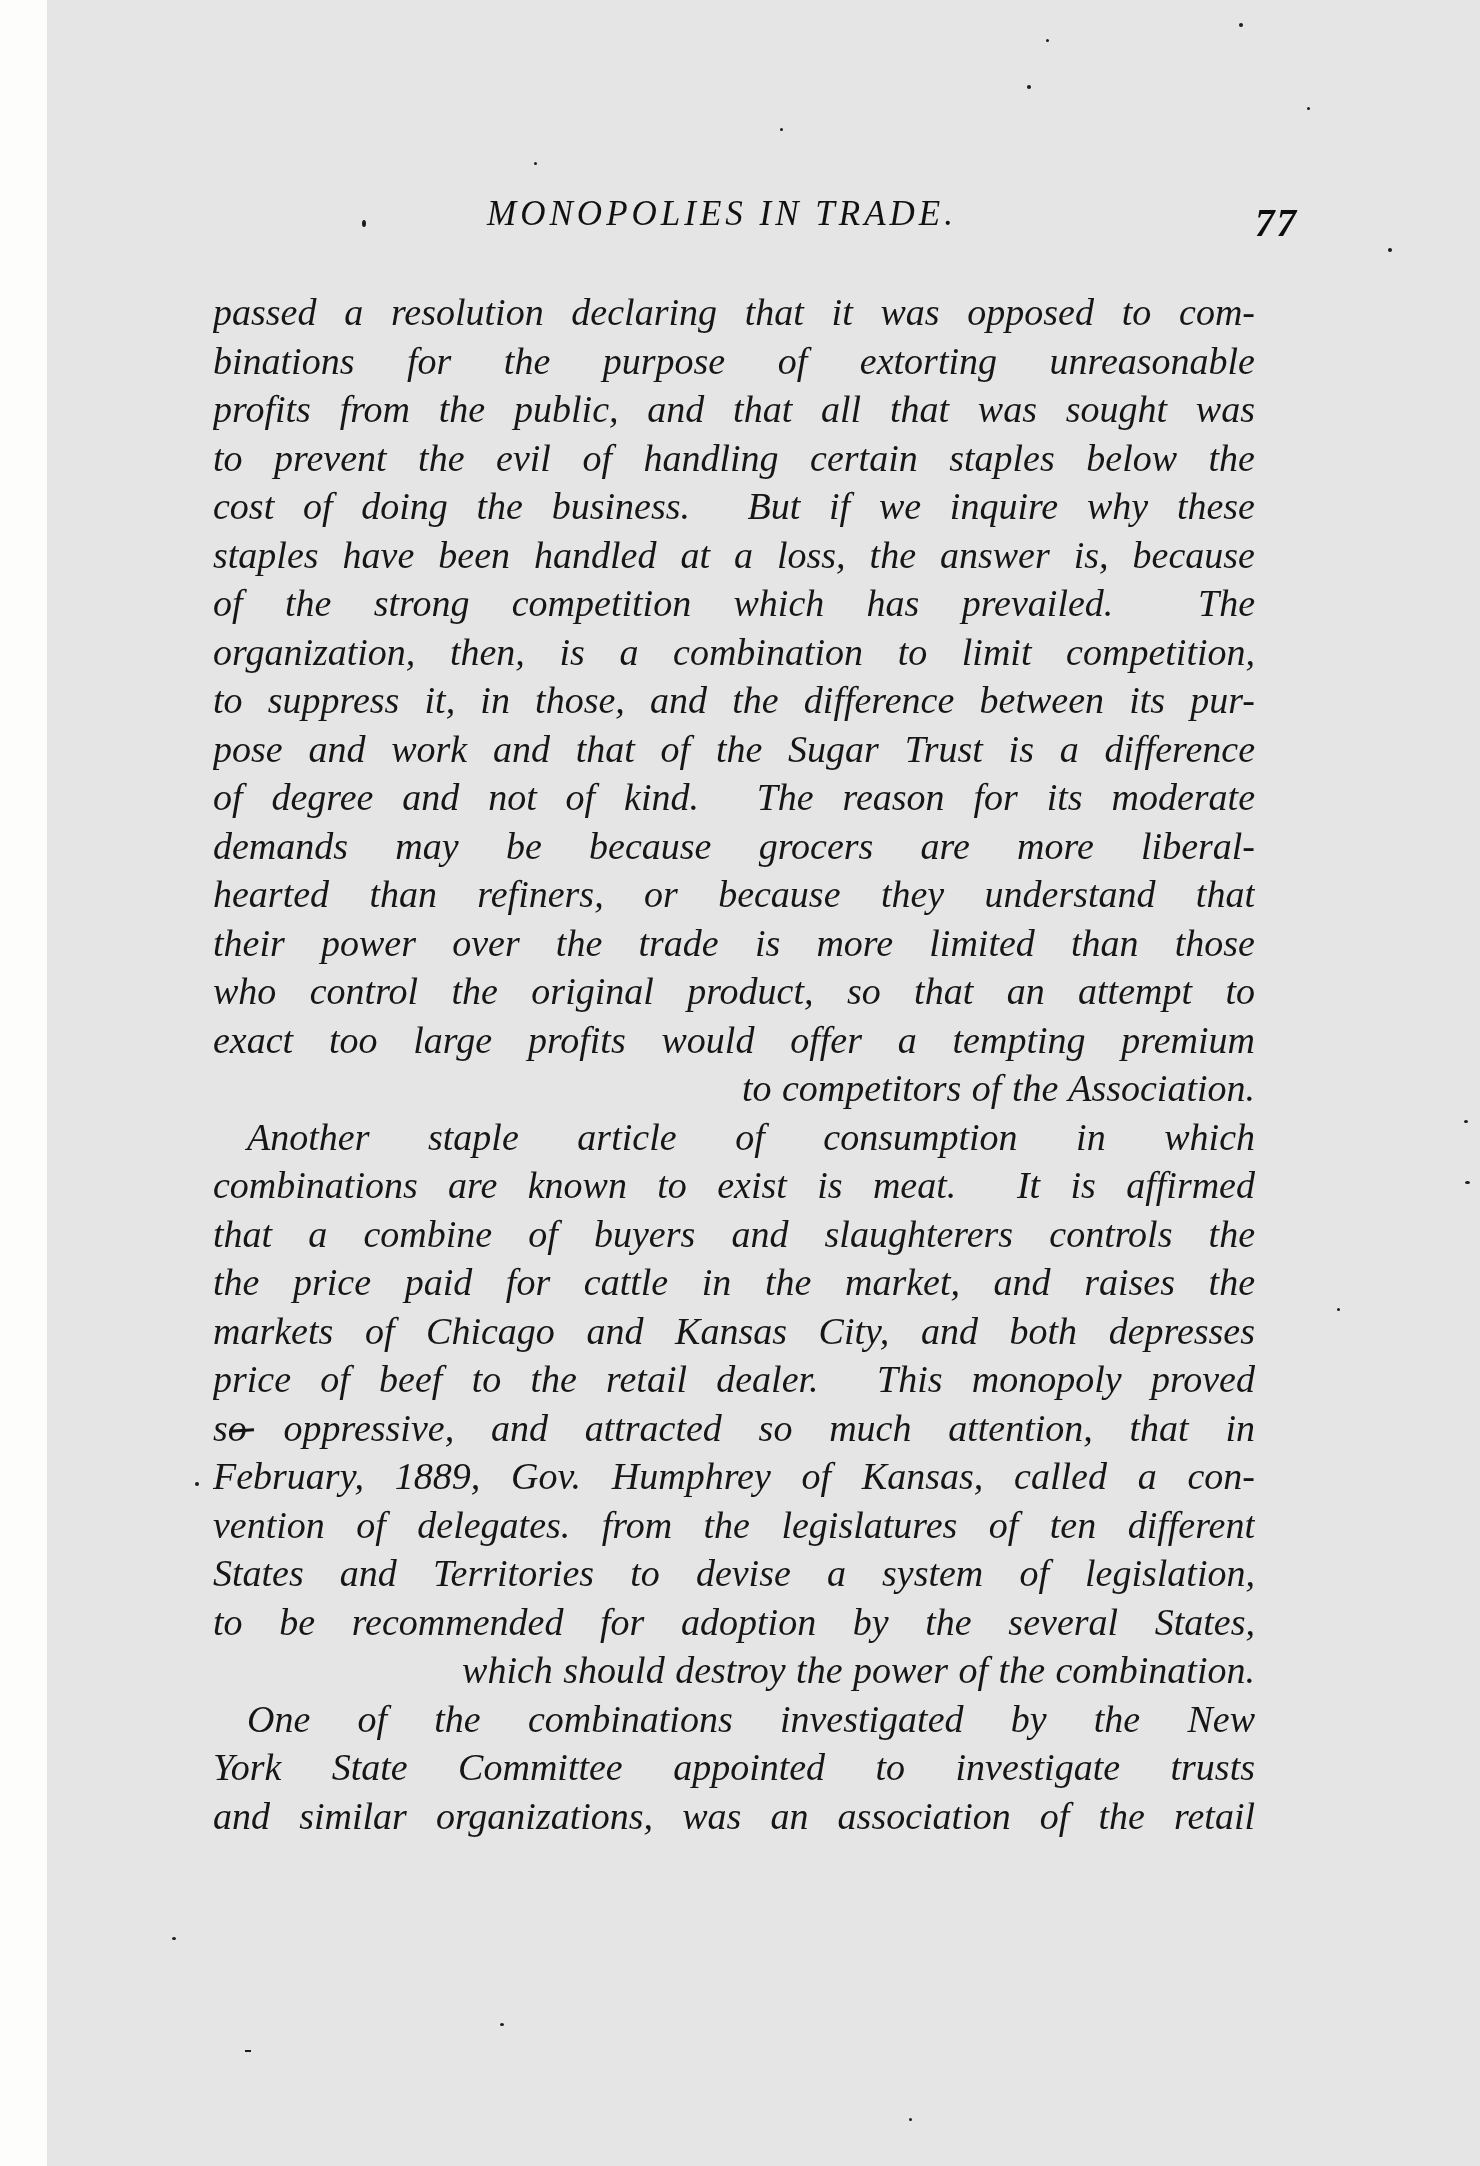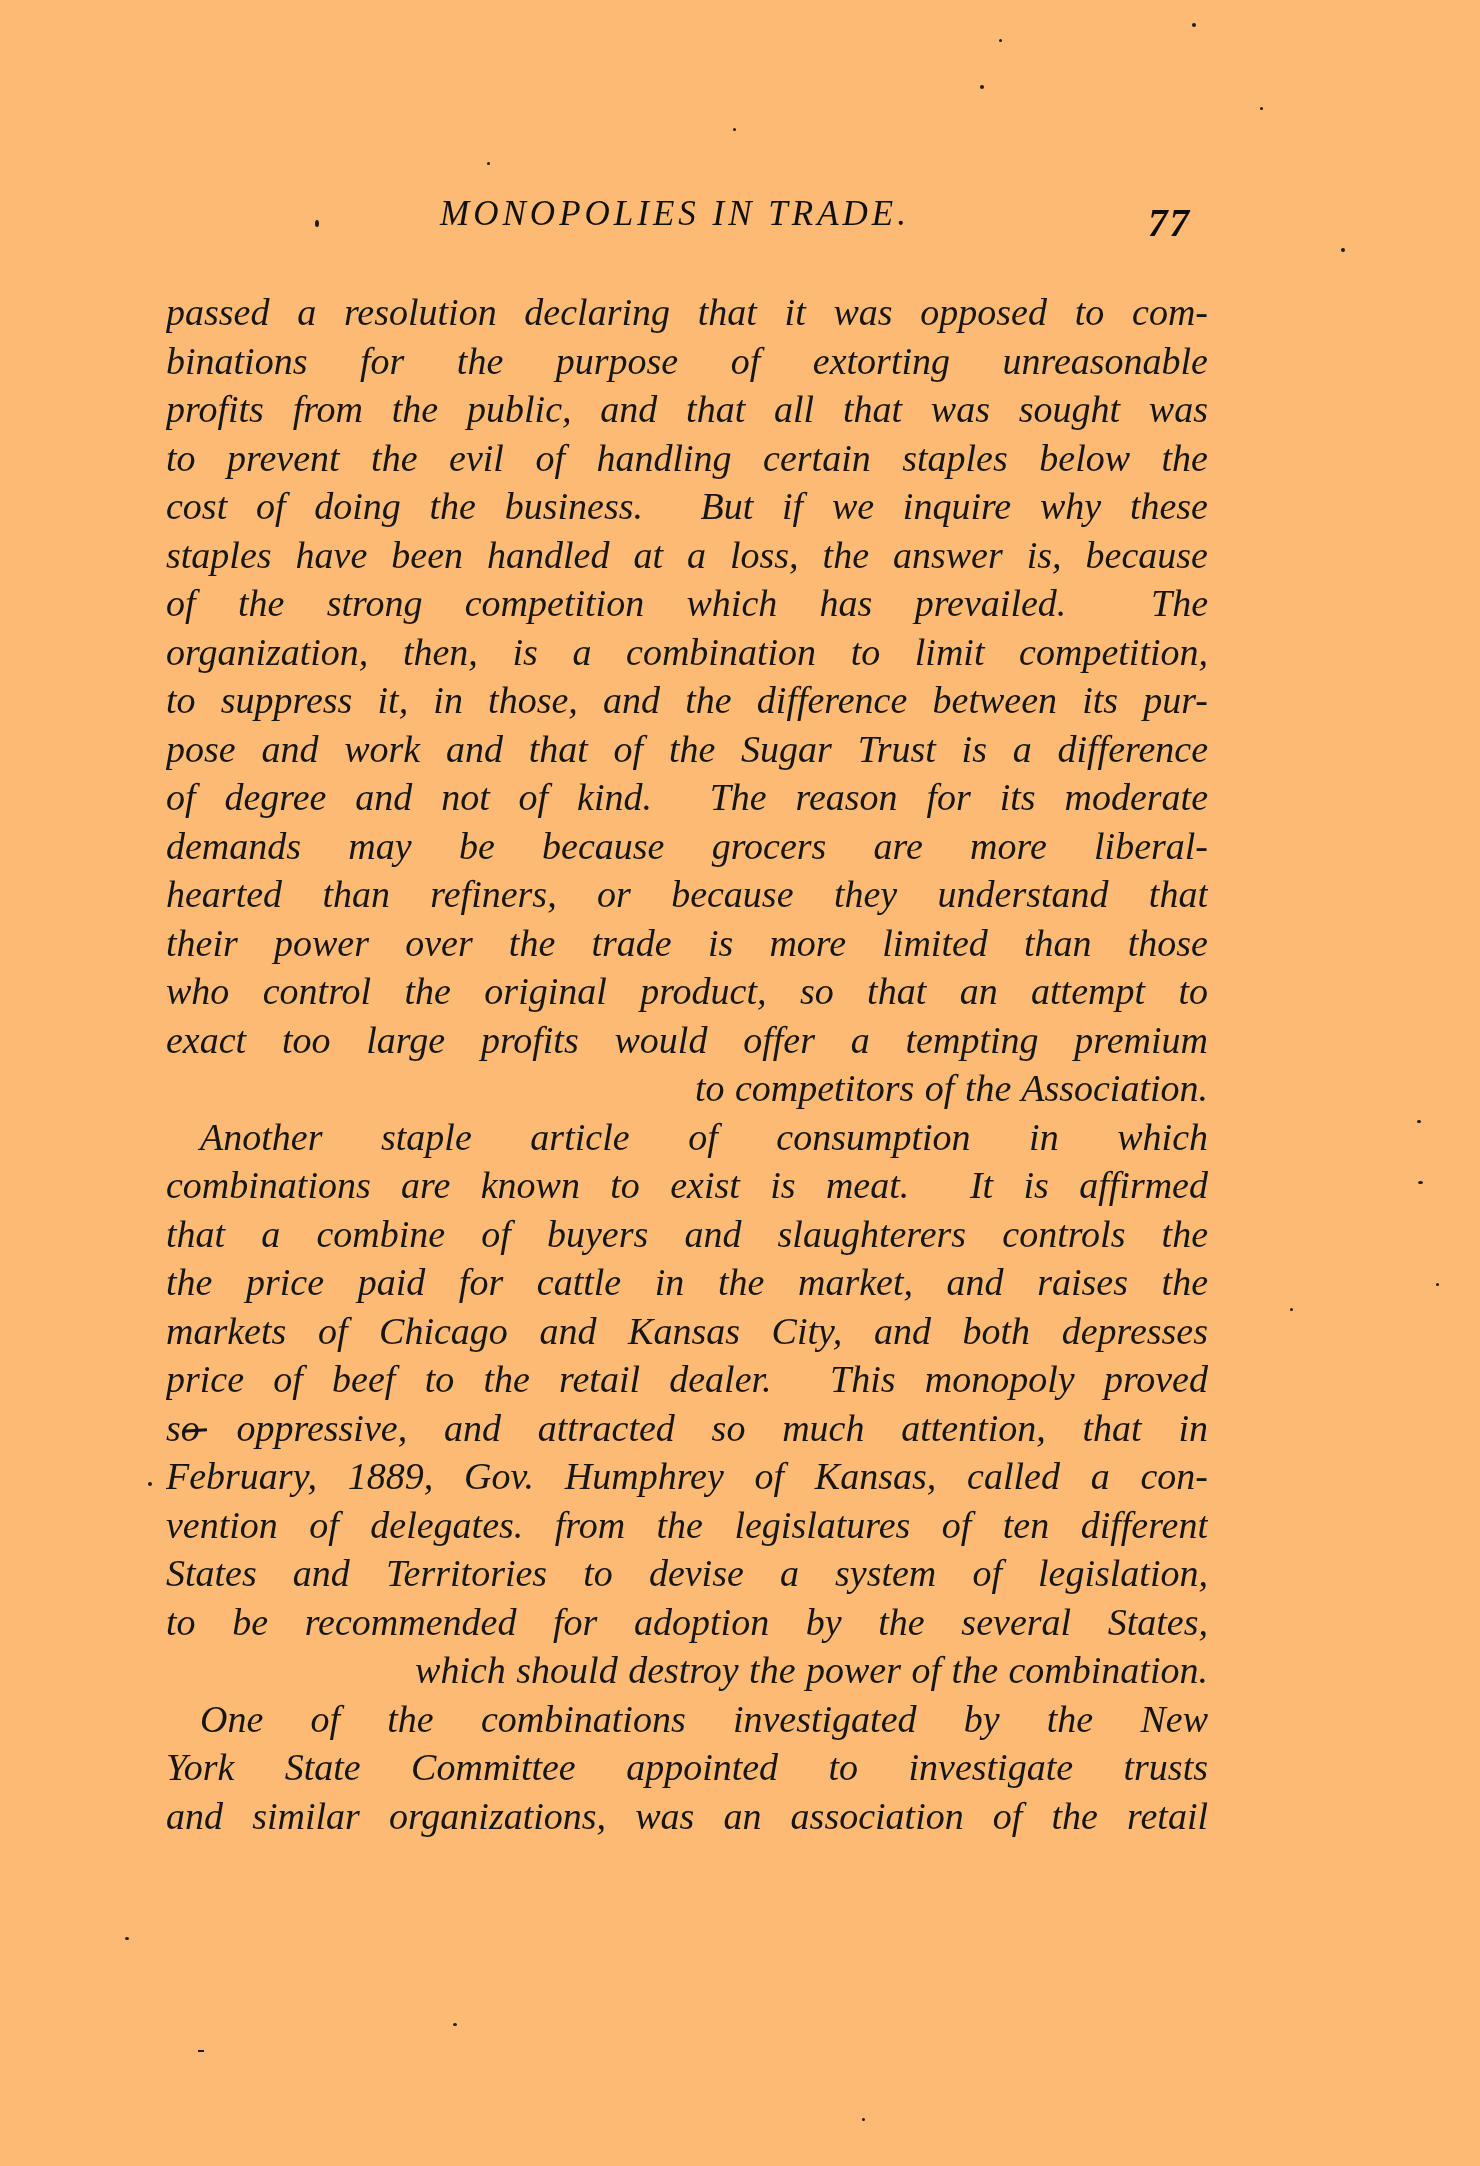--- a/index.html
+++ b/index.html
@@ -8,37 +8,38 @@
     height: 2166px;
     background: #fdfdfb;
     position: relative;
     font-family: "Liberation Serif", "DejaVu Serif", serif;
     color: #161616;
     overflow: hidden;
   }
   .page {
     position: absolute;
     inset: 0;
-    background: #fdba74;
+    background: #e5e5e5;
+    margin-left: 47px;
   }
   .running-title {
     position: absolute;
     left: 150px;
     top: 194px;
     width: 1050px;
     text-align: center;
     font-style: italic;
     font-size: 35px;
     letter-spacing: 4px;
     white-space: nowrap;
     color: #111;
   }
   .page-number {
     position: absolute;
-    left: 1148px;
+    left: 1208px;
     top: 200px;
     font-style: italic;
     font-weight: bold;
     font-size: 39px;
     letter-spacing: 2px;
     color: #0d0d0d;
   }
   .text-block {
     position: absolute;
     left: 166px;

